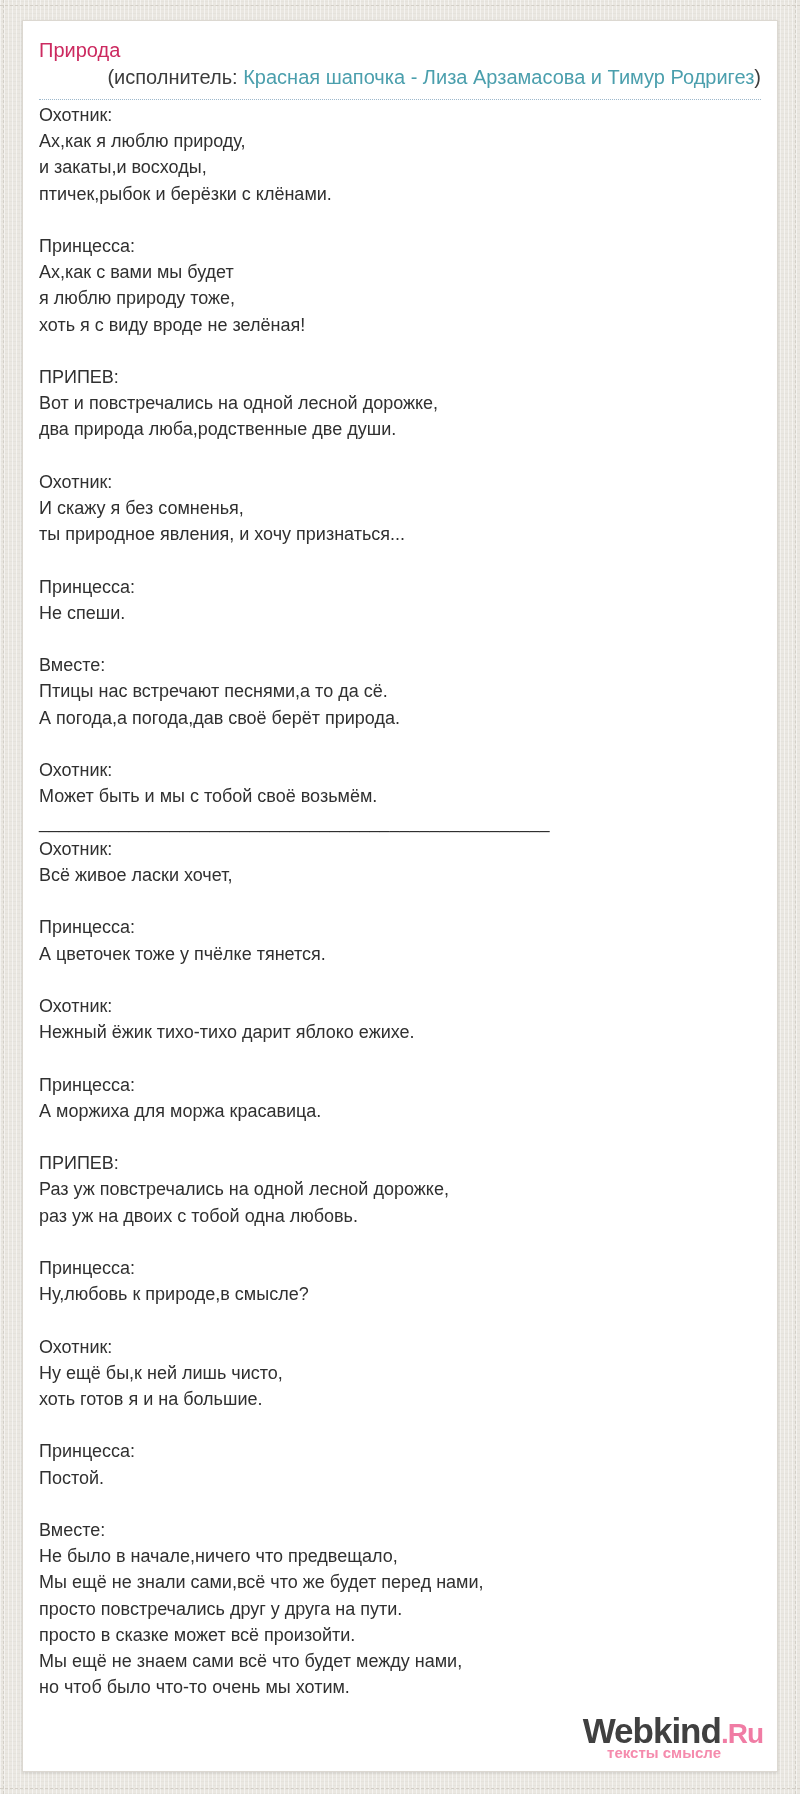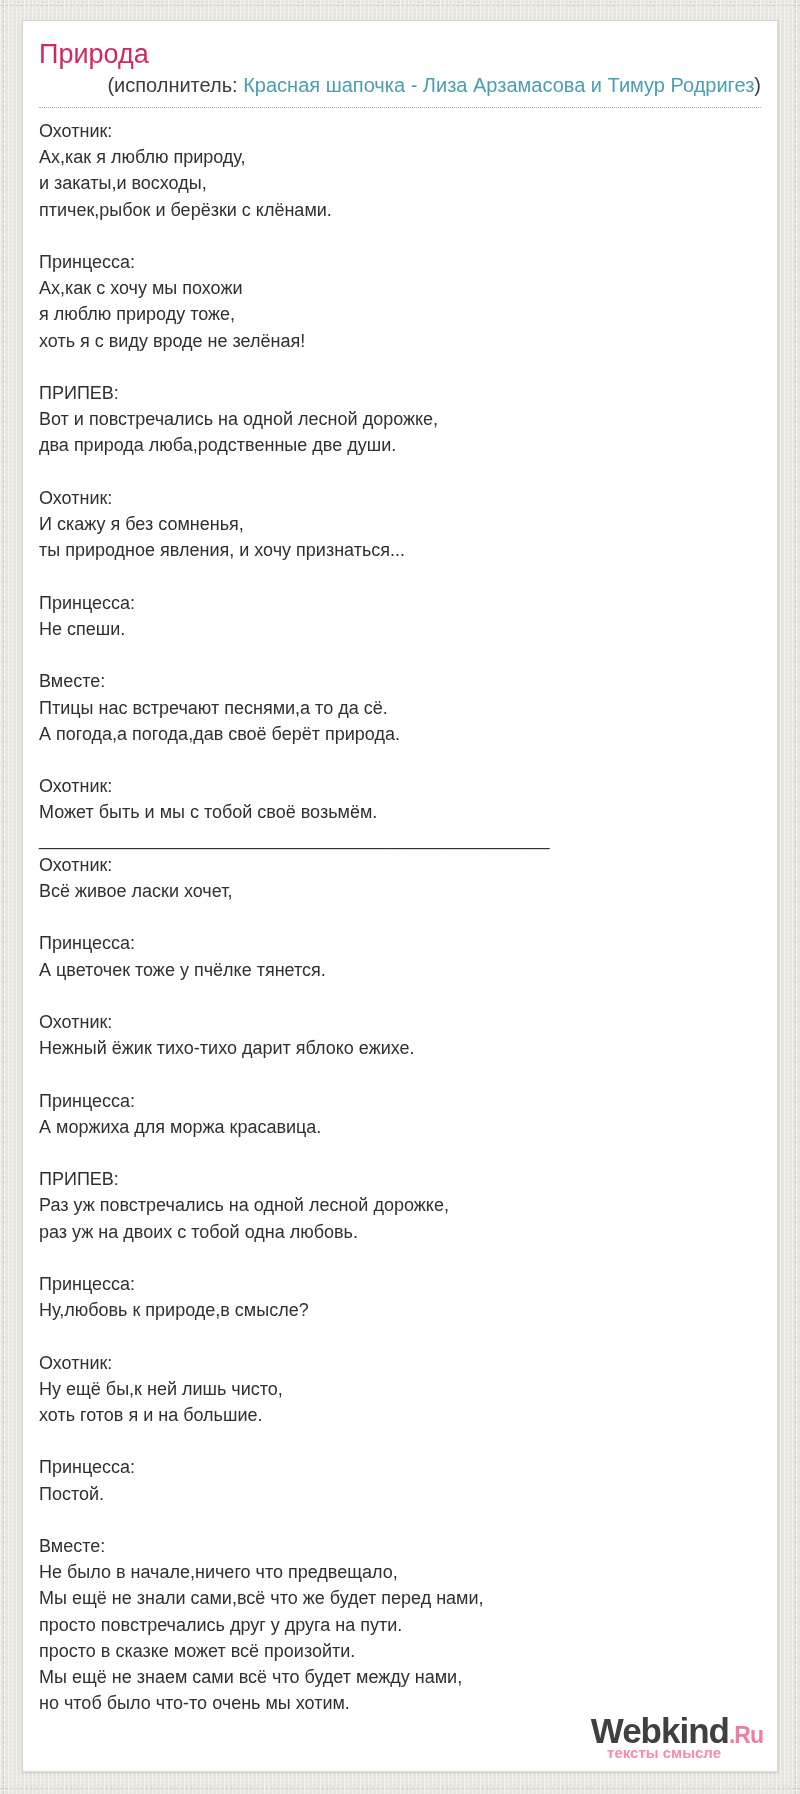--- a/index.html
+++ b/index.html
@@ -43,41 +43,41 @@
     width: 722px;
     height: 1718px;
     padding: 14px 16px 18px 16px;
     background: #ffffff;
     border: 1px solid #dcd8d1;
     box-shadow: 0 1px 3px rgba(0,0,0,0.12);
   }
 
   h1.song-title {
     margin: 4px 0 2px 0;
-    font-size: 27px;
+    font-size: 20px;
     font-weight: 400;
     color: #cc2a60;
     line-height: 1.15;
   }
   .artist-line {
     font-size: 20px;
     color: #3c3c3c;
     padding-bottom: 9px;
     border-bottom: 1px dotted #9db8cc;
     line-height: 1.3;
     text-align: right;
   }
   .artist-link {
     color: #4b9fad;
     text-decoration: none;
     cursor: pointer;
   }
 
   .lyrics {
-    margin-top: 10px;
+    margin-top: 2px;
     font-size: 18px;
     line-height: 26.2px;
     color: #303030;
   }
   .lyric-line {
     min-height: 26.2px;
     white-space: pre-wrap;
   }
 
   .logo {
@@ -89,21 +89,21 @@
     text-decoration: none;
     display: block;
   }
   .logo-main {
     font-size: 35px;
     font-weight: 700;
     letter-spacing: -1px;
     color: #404040;
   }
   .logo-suffix {
-    font-size: 23px;
+    font-size: 28px;
     font-weight: 700;
     letter-spacing: -1px;
     color: #f07ca4;
   }
   .logo-tagline {
     font-size: 15px;
     font-weight: 700;
     color: #f58bad;
     margin-top: -3px;
     padding-right: 42px;
@@ -124,21 +124,21 @@
     <span>(исполнитель: </span><a class="artist-link">Красная шапочка - Лиза Арзамасова и Тимур Родригез</a><span>)</span>
   </div>
 
   <div class="lyrics" id="lyrics">
       <div class="lyric-line">Охотник:</div>
       <div class="lyric-line">Ах,как я люблю природу,</div>
       <div class="lyric-line">и закаты,и восходы,</div>
       <div class="lyric-line">птичек,рыбок и берёзки с клёнами.</div>
       <div class="lyric-line">&nbsp;</div>
       <div class="lyric-line">Принцесса:</div>
-      <div class="lyric-line">Ах,как с хочу мы похожи</div>
+      <div class="lyric-line">Ах,как с вами мы будет</div>
       <div class="lyric-line">я люблю природу тоже,</div>
       <div class="lyric-line">хоть я с виду вроде не зелёная!</div>
       <div class="lyric-line">&nbsp;</div>
       <div class="lyric-line">ПРИПЕВ:</div>
       <div class="lyric-line">Вот и повстречались на одной лесной дорожке,</div>
       <div class="lyric-line">два природа люба,родственные две души.</div>
       <div class="lyric-line">&nbsp;</div>
       <div class="lyric-line">Охотник:</div>
       <div class="lyric-line">И скажу я без сомненья,</div>
       <div class="lyric-line">ты природное явления, и хочу признаться...</div>

